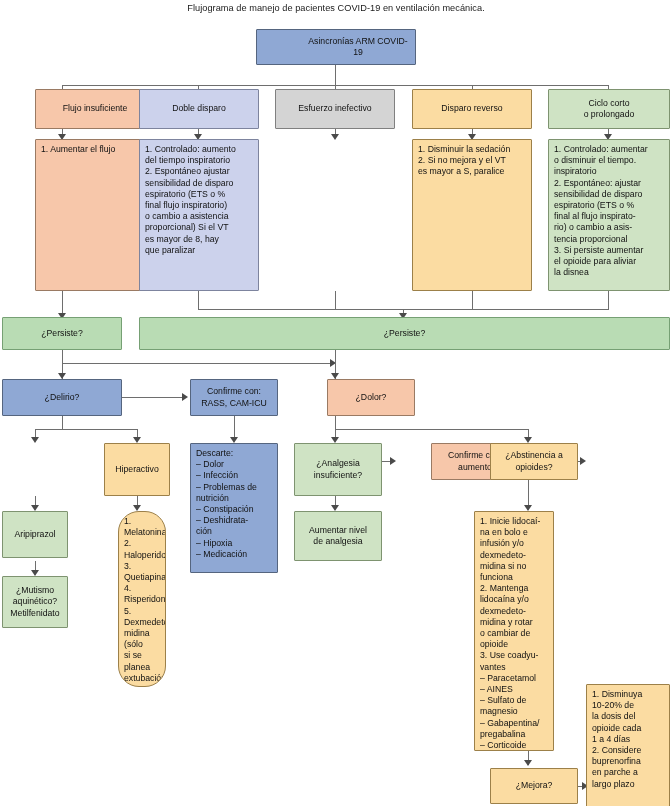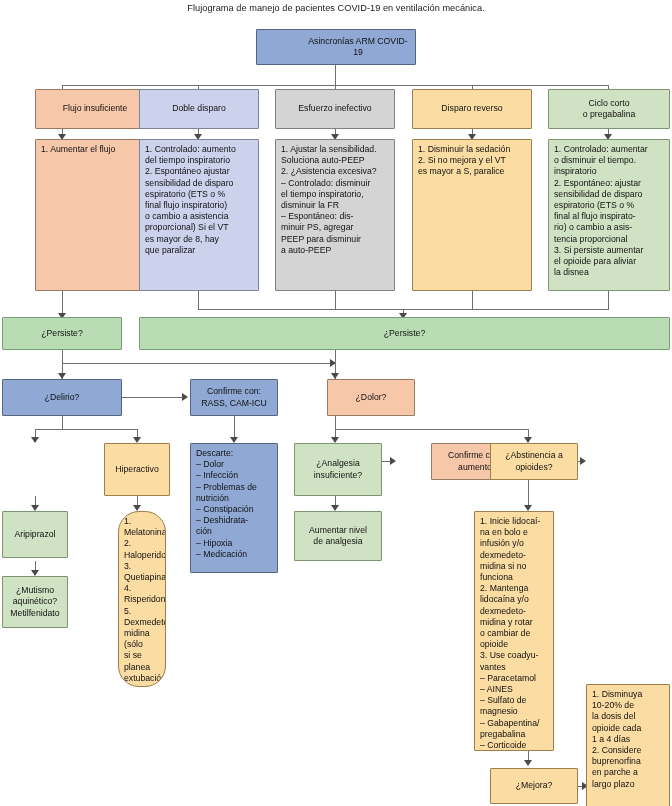--- a/index.html
+++ b/index.html
@@ -96,21 +96,21 @@
   <div class="ln lnv" style="left:472px;top:85px;height:8px;"></div>
   <div class="ar" style="left:468px;top:91px;"></div>
   <div class="ln lnv" style="left:608px;top:85px;height:8px;"></div>
   <div class="ar" style="left:604px;top:91px;"></div>
 
   <div class="box ctr c-peach" style="left:2px;top:89px;width:120px;height:40px;">Flujo insuficiente</div>
   <div class="box ctr c-lav" style="left:139px;top:89px;width:120px;height:40px;">Doble disparo</div>
   <div class="box ctr c-gray" style="left:275px;top:89px;width:120px;height:40px;">Esfuerzo inefectivo</div>
   <div class="box ctr c-amber" style="left:412px;top:89px;width:120px;height:40px;">Disparo reverso</div>
   <div class="box ctr c-green" style="left:548px;top:89px;width:122px;height:40px;">Ciclo corto
-o pregabalina</div>
+o prolongado</div>
 
   <div class="ln lnv" style="left:62px;top:129px;height:8px;"></div>
   <div class="ar" style="left:58px;top:134px;"></div>
   <div class="ln lnv" style="left:198px;top:129px;height:8px;"></div>
   <div class="ar" style="left:194px;top:134px;"></div>
   <div class="ln lnv" style="left:335px;top:129px;height:8px;"></div>
   <div class="ar" style="left:331px;top:134px;"></div>
   <div class="ln lnv" style="left:472px;top:129px;height:8px;"></div>
   <div class="ar" style="left:468px;top:134px;"></div>
   <div class="ln lnv" style="left:608px;top:129px;height:8px;"></div>
@@ -120,30 +120,20 @@
   <div class="box lst c-lav" style="left:139px;top:139px;width:120px;height:152px;">1. Controlado: aumento
     del tiempo inspiratorio
 2. Espontáneo ajustar
     sensibilidad de disparo
     espiratorio (ETS o %
     final flujo inspiratorio)
     o cambio a asistencia
     proporcional) Si el VT
     es mayor de 8, hay
     que paralizar</div>
-  <div class="box lst c-gray" style="left:275px;top:139px;width:120px;height:152px;">1. Ajustar la sensibilidad.
-    Soluciona auto-PEEP
-2. ¿Asistencia excesiva?
-  – Controlado: disminuir
-      el tiempo inspiratorio,
-      disminuir la FR
-  – Espontáneo: dis-
-      minuir PS, agregar
-      PEEP para disminuir
-      a auto-PEEP</div>
   <div class="box lst c-amber" style="left:412px;top:139px;width:120px;height:152px;">1. Disminuir la sedación
 2. Si no mejora y el VT
     es mayor a S, paralice</div>
   <div class="box lst c-green" style="left:548px;top:139px;width:122px;height:152px;">1. Controlado: aumentar
     o disminuir el tiempo.
     inspiratorio
 2. Espontáneo: ajustar
     sensibilidad de disparo
     espiratorio (ETS o %
     final al flujo inspirato-

